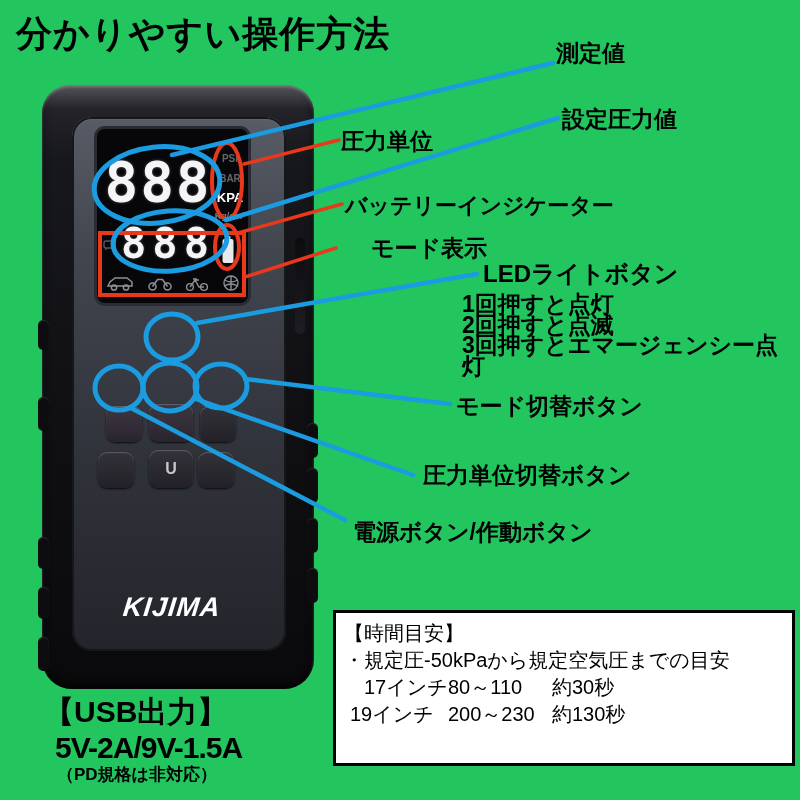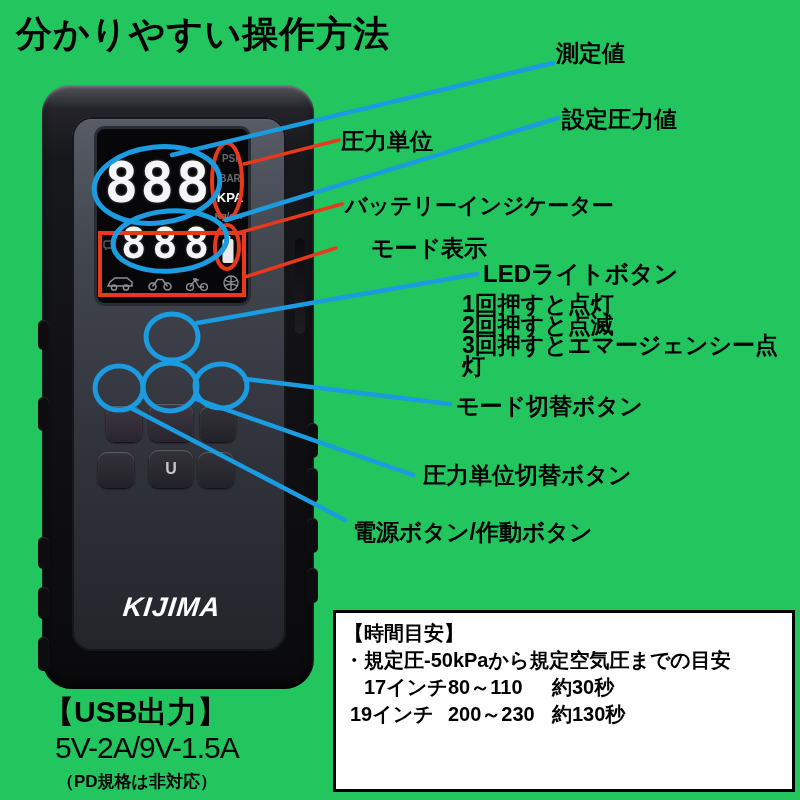--- a/index.html
+++ b/index.html
@@ -91,27 +91,27 @@
   .lbl-pressureunit  { left:341px; top:126px; }
   .lbl-battery       { left:345px; top:191px; font-size:22px; }
   .lbl-modedisplay   { left:339px; top:233px;margin-left:32px; }
   .lbl-led           { left:483px; top:258px; font-size:24px; }
   .led-notes         { position:absolute; left:462px; top:294px; font-size:23px; font-weight:bold; line-height:20.5px; }
   .lbl-modeswitch    { left:456px; top:391px; }
   .lbl-unitswitch    { left:423px; top:460px; }
   .lbl-power         { left:329px; top:517px;margin-left:24px; }
   
   .usb-heading { position:absolute; left:44px; top:692px; font-size:30px; font-weight:bold; }
-  .usb-spec    { position:absolute; left:55px; top:731px; font-size:30px; font-weight:normal; letter-spacing:-1px; }
-  .usb-note    { position:absolute; left:57px; top:763px; font-size:17px; font-weight:bold;margin-top:7px; }
+  .usb-spec    { position:absolute; left:55px; top:731px; font-size:30px; font-weight:bold; letter-spacing:-1px; }
+  .usb-note    { position:absolute; left:57px; top:763px; font-size:17px; font-weight:bold; }
   
   .time-box {
-    position:absolute; left:333px; top:610px; width:462px; height:182px;
+    position:absolute; left:333px; top:610px; width:462px; height:156px;
     border:3px solid #000; background:#fff; padding:7px 8px 0 8px;
-    font-size:20px; font-weight:bold; line-height:27px;
+    font-size:20px; font-weight:normal; line-height:27px;
   }
   .tg-row { display:flex; white-space:pre; }
   .tg-row .c1 { width:104px; padding-left:20px; }
   .tg-row.last .c1 { padding-left:6px; }
   .tg-row .c2 { width:104px; }
 </style>
 </head>
 <body>
 
 <div class="stage">

